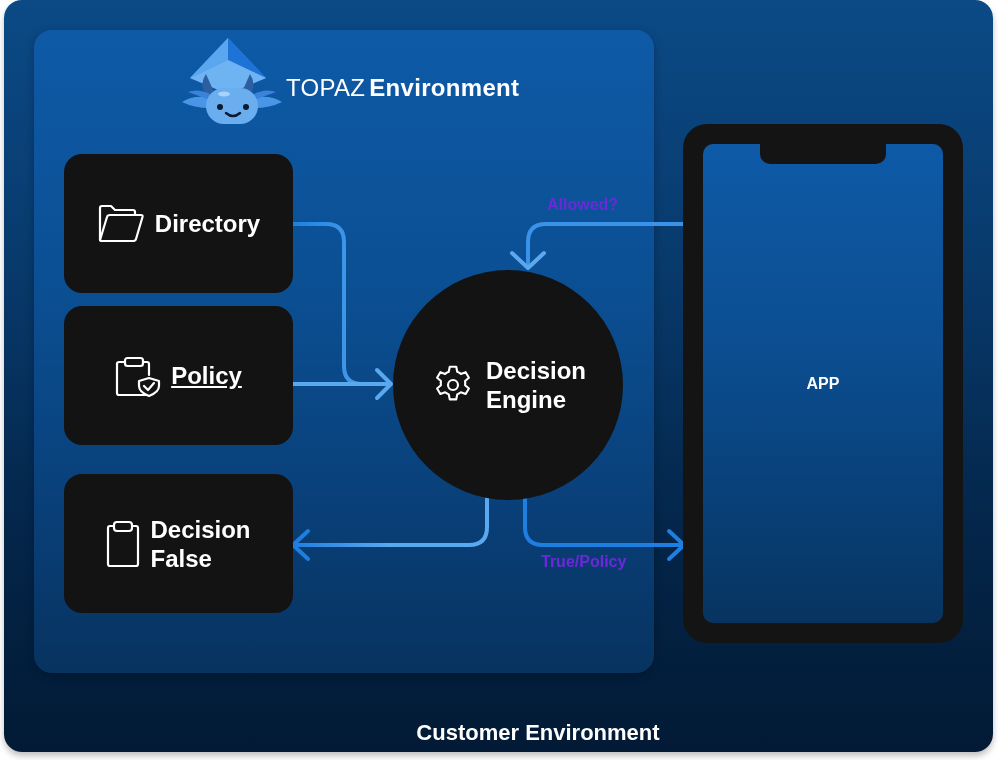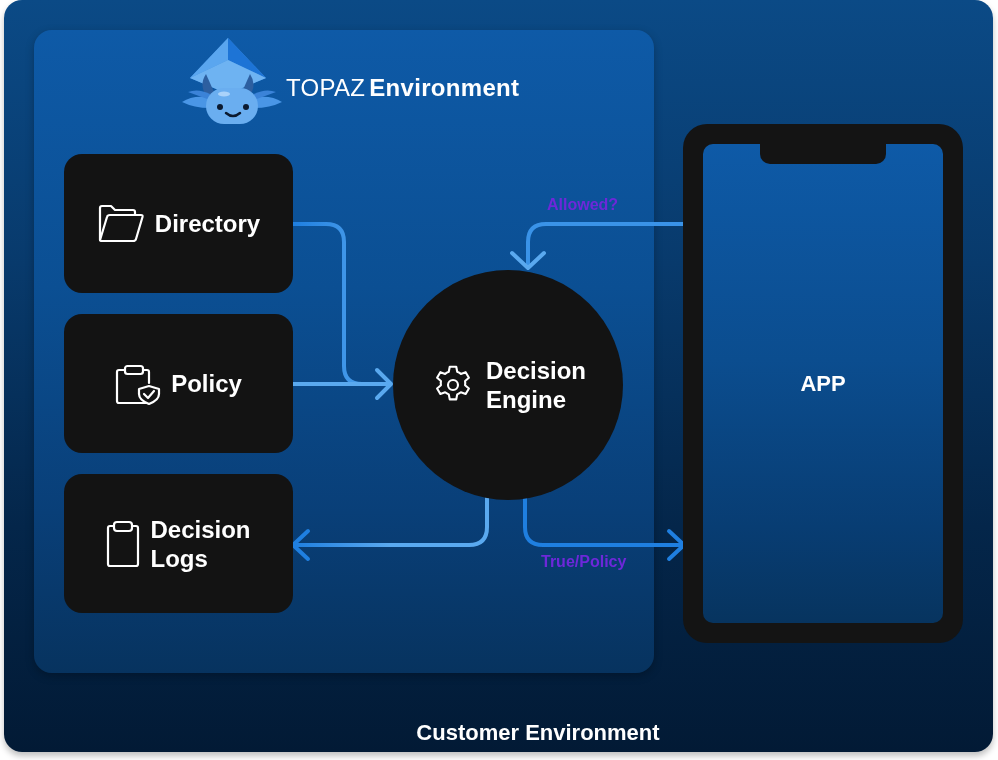--- a/index.html
+++ b/index.html
@@ -21,21 +21,21 @@
   .brand-text .thin { font-weight:400;text-align:right; }
   .brand-text .bold { font-weight:700; margin-left:4px; }
   .card {
     position:absolute; left:64px; width:229px; height:139px;
     background:#131313; border-radius:18px;
     display:flex; align-items:center; justify-content:center; gap:10px;
     color:#fff; font-weight:700; font-size:24px;
   }
   .card .lbl { line-height:29px; }
   .card.dir { top:154px; }
-  .card.pol { top:314px; }
+  .card.pol { top:306px;text-decoration:underline; }
   .card.log { top:474px; }
   .engine {
     position:absolute; left:393px; top:270px; width:230px; height:230px; border-radius:50%;
     background:#131313; display:flex; align-items:center; justify-content:center; gap:10px;
     color:#fff; font-weight:700; font-size:24px;
   }
   .engine .lbl { line-height:29px; }
   .phone {
     position:absolute; left:683px; top:124px; width:280px; height:519px;
     background:#141414; border-radius:24px;
@@ -44,21 +44,21 @@
     position:absolute; left:20px; top:20px; width:240px; height:479px; border-radius:10px;
     background: linear-gradient(180deg, #0e5aa7 0%, #0b4d8f 45%, #083d73 80%, #07345f 100%);
   }
   .notch {
     position:absolute; left:77px; top:18px; width:126px; height:22px; background:#141414;
     border-radius:0 0 10px 10px;
   }
   .notch::before, .notch::after {
     content:""; position:absolute; top:2px; width:10px; height:10px;
   }
-  .app-label { position:absolute; left:0; top:0; width:100%; height:100%; display:flex; align-items:center; justify-content:center; color:#fff; font-weight:700; font-size:22px; }
+  .app-label { position:absolute; left:0; top:0; width:100%; height:100%; display:flex; align-items:center; justify-content:center; color:#fff; font-weight:700; font-size:16px; }
   .edge-label { position:absolute; color:#6d28d9; font-weight:700; font-size:16px; white-space:nowrap; }
   .footer { position:absolute; left:0; top:720px; width:998px; text-align:center; color:#fff; font-weight:700; font-size:22px;margin-left:39px; }
   svg.arrows { position:absolute; left:0; top:0; width:998px; height:760px; pointer-events:none; }
 </style>
 </head>
 <body>
 
 <div class="outer"></div>
 
 <div class="topaz-panel"></div>
@@ -137,21 +137,21 @@
 </div>
 
 <div class="card log">
   <svg width="34" height="48" viewBox="0 0 34 48" fill="none" stroke="#fff" stroke-width="2.2" stroke-linejoin="round">
     <rect x="8" y="2" width="18" height="9" rx="3"></rect>
     <path d="M8,6 H4 Q2,6 2,8 V44 Q2,46 4,46 H30 Q32,46 32,44 V8 Q32,6 30,6 H26"></path>
     <path d="M2,12 H32" stroke-width="0"></path>
   </svg>
   <span class="lbl">
     <span>Decision</span><br>
-    <span>Logs</span>
+    <span>False</span>
   </span>
 </div>
 
 <div class="engine">
   <svg width="46" height="46" viewBox="0 0 24 24" fill="none" stroke="#fff" stroke-width="1.1" stroke-linejoin="round">
     <path d="M10.3,2.5 h3.4 l0.5,2.6 a7.3,7.3 0 0 1 1.9,1.1 l2.5,-0.9 1.7,2.9 -2,1.7 a7.3,7.3 0 0 1 0,2.2 l2,1.7 -1.7,2.9 -2.5,-0.9 a7.3,7.3 0 0 1 -1.9,1.1 l-0.5,2.6 h-3.4 l-0.5,-2.6 a7.3,7.3 0 0 1 -1.9,-1.1 l-2.5,0.9 -1.7,-2.9 2,-1.7 a7.3,7.3 0 0 1 0,-2.2 l-2,-1.7 1.7,-2.9 2.5,0.9 a7.3,7.3 0 0 1 1.9,-1.1 z"></path>
     <circle cx="12" cy="12" r="2.6"></circle>
   </svg>
   <span class="lbl">
     <span>Decision</span><br>

